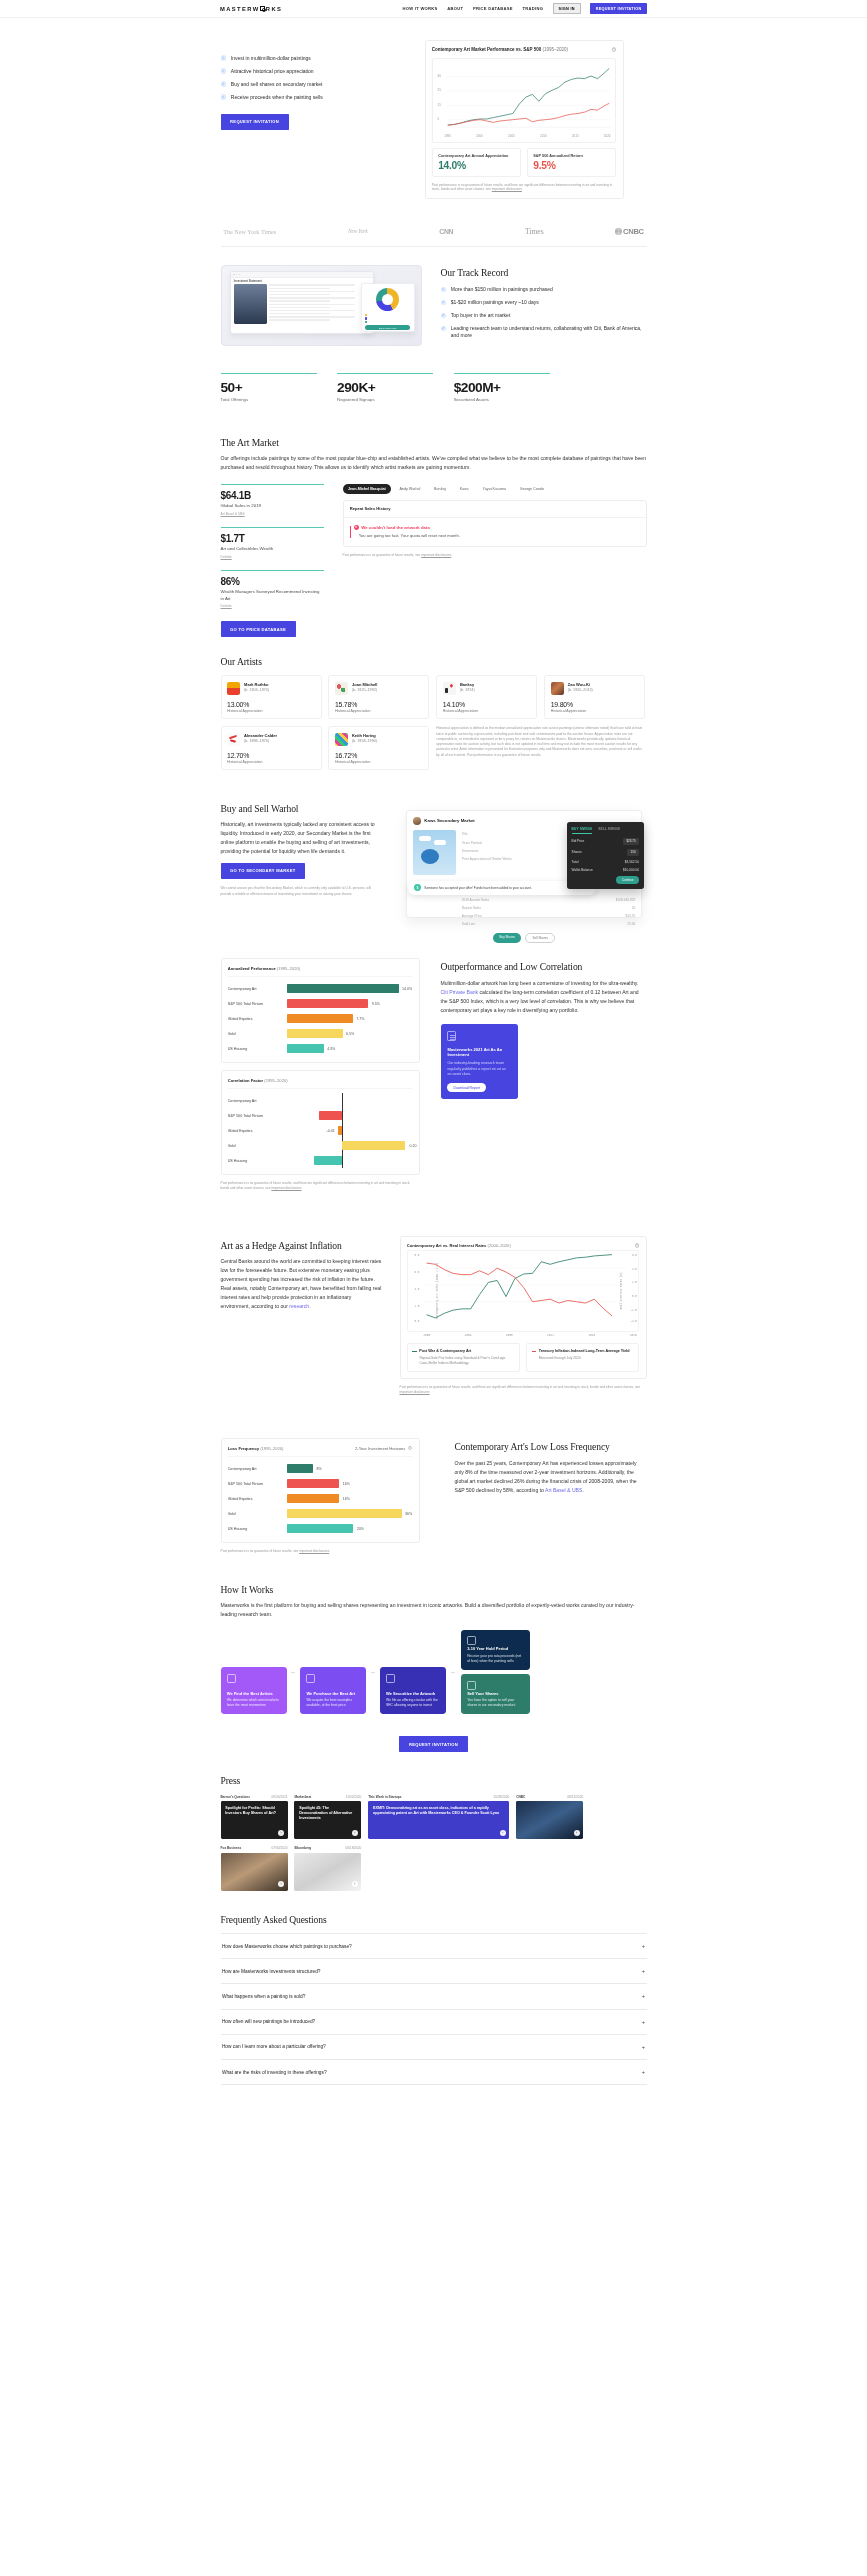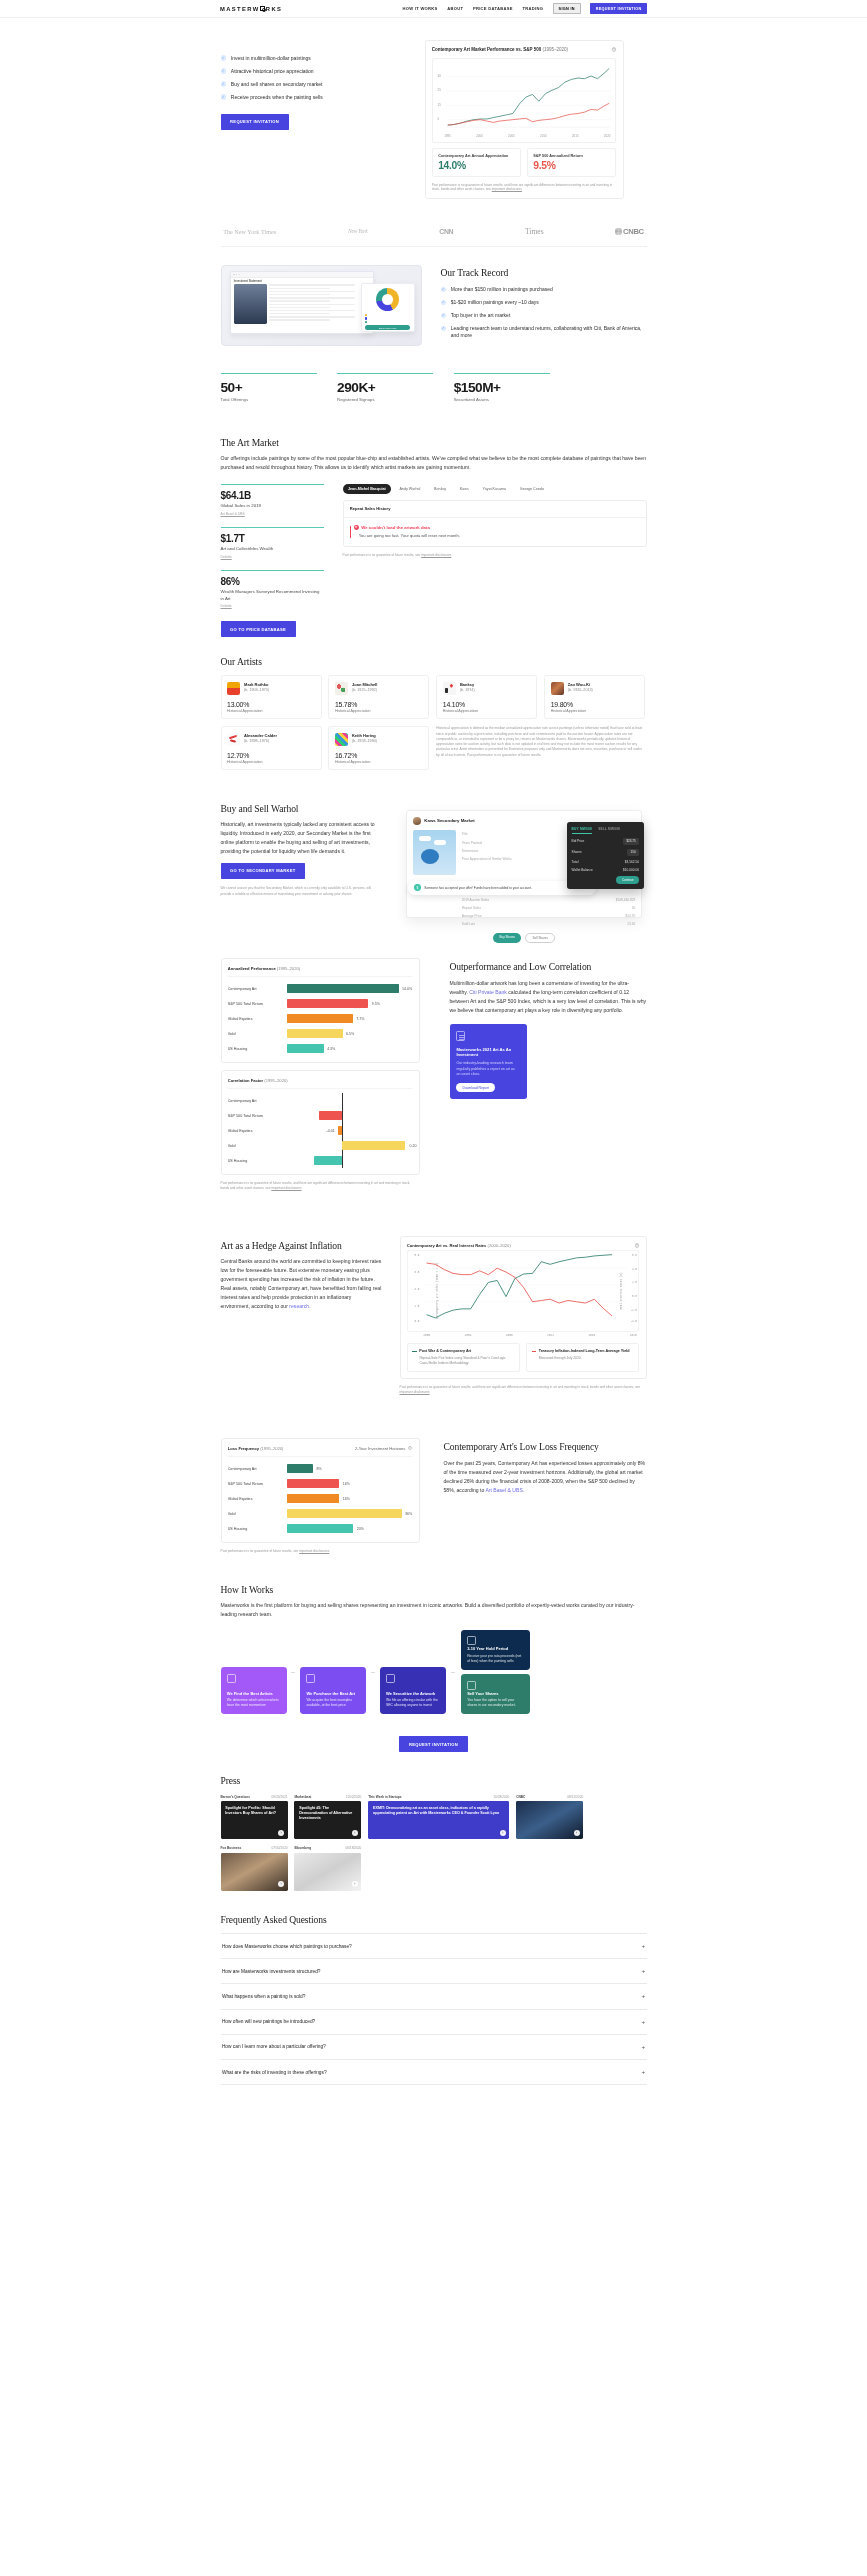--- a/index.html
+++ b/index.html
@@ -332,21 +332,21 @@
     background: #fff; border-radius: 11px; box-shadow: 0 2.1px 6.9px rgba(0,0,0,.12);
     display: flex; align-items: center; gap: 3.4px; padding: 3.4px 5.5px;
     font-size: 3.2px; color: #444;
   }
   .toast .badge { width: 6.9px;height:6.9px;border-radius:50%;background:#3ec6a9;color:#fff;font-size:3.4px;display:flex;align-items:center;justify-content:center;}
   .sm-footer { display:flex; gap:4.1px; justify-content:center; margin-top:4.1px; }
   .pill-green { background:#2e9e8f;color:#fff;font-size:3px;border-radius:5.5px;padding:2.1px 6.2px;}
   .pill-ghost { border:0.5px solid #cfcfcf;color:#777;font-size:3px;border-radius:5.5px;padding:2.1px 6.2px;}
 
   
-  .two-col { display: flex; gap: 30px; margin-top: 12.4px; align-items: flex-start; }
+  .two-col { display: flex; gap: 21px; margin-top: 12.4px; align-items: flex-start; }
   .chart-col { width: 199px; }
   .bar-card { border: 0.7px solid #ececec; border-radius: 2.7px; padding: 6.2px; }
   .bar-card + .bar-card { margin-top: 6.9px; }
   .bc-head { display:flex; justify-content:space-between; align-items:center; font-size: 4.1px; font-weight: 700; padding-bottom: 5.5px; border-bottom: 0.7px solid #f4f4f4; }
   .bc-head .sub { color: #888; font-weight: 400; }
   .bc-head .right { font-weight: 400; color:#666; display:flex; align-items:center; gap:2.1px; }
   .brow { display: flex; align-items: center; height: 15px; }
   .blabel { width: 59px; font-size: 3.7px; color: #444; }
   .btrack { flex: 1; display: flex; align-items: center; position: relative; height: 100%; }
   .bfill { height: 9px; border-radius: 0.7px; }
@@ -377,21 +377,21 @@
   .tick-l { position:absolute; left: 6.9px; font-size: 2.7px; color:#999; font-family:"Liberation Mono",monospace;}
   .tick-r { position:absolute; right: 1.4px; font-size: 2.7px; color:#999; font-family:"Liberation Mono",monospace;}
   .lc-x { display:flex; justify-content: space-between; font-size: 2.9px; color:#999; padding: 1.4px 2.7px 0 16.5px; font-family:"Liberation Mono",monospace;}
   .legend-row { display: flex; gap: 6.2px; margin-top: 6.2px; }
   .legend-card { flex:1; border: 0.7px solid #f0f0f0; border-radius: 2.1px; padding: 4.8px; }
   .legend-title { font-size: 3.7px; font-weight: 700; display: flex; gap: 2.7px; align-items: flex-start; line-height:1.35;}
   .dash { display:inline-block; width:4.1px;height:1px;margin-top:2.1px;flex:0 0 auto;}
   .legend-desc { font-size: 3.3px; color: #8a8a8a; line-height: 1.5; margin-top: 2.7px; margin-left: 6.9px;}
 
   
-  .loss { display:flex; gap:24px; margin-top: 16.5px; align-items: flex-start; }
+  .loss { display:flex; gap:35px; margin-top: 16.5px; align-items: flex-start; }
 
   
   .hiw-cards { display: flex; gap: 4.8px; margin-top: 11px; align-items: flex-end; position: relative; }
   .hiw-card { width: 66px; border-radius: 3.4px; padding: 6.2px; color: #fff; height: 47px; display:flex; flex-direction: column; justify-content: flex-end;}
   .hiw-card .ico { width: 9px; height: 9px; border: 0.8px solid rgba(255,255,255,.6); border-radius: 1.4px; margin-bottom: auto; }
   .hiw-t { font-size: 4px; font-weight: 700; }
   .hiw-d { font-size: 3.4px; line-height: 1.45; color: rgba(255,255,255,.85); margin-top: 2.7px; }
   .c1 { background: #a259f7; }
   .c2 { background: #7c4df0; }
   .c3 { background: #3730b5; }
@@ -596,21 +596,21 @@
       <div class="num">50+</div>
       <div class="cap">Total Offerings</div>
     </div>
     <div class="bigstat">
       <div class="rule"></div>
       <div class="num">290K+</div>
       <div class="cap">Registered Signups</div>
     </div>
     <div class="bigstat">
       <div class="rule"></div>
-      <div class="num">$150M+</div>
+      <div class="num">$200M+</div>
       <div class="cap">Securitized Assets</div>
     </div>
   </div>
 
   <div class="section">
     <h2 class="sec-title">The Art Market</h2>
     <p class="sec-body">Our offerings include paintings by some of the most popular blue-chip and established artists. We've compiled what we believe to be the most complete database of paintings that have been purchased and resold throughout history. This allows us to identify which artist markets are gaining momentum.</p>
     <div class="am-grid">
       <div class="am-left">
         <div class="am-stat">

